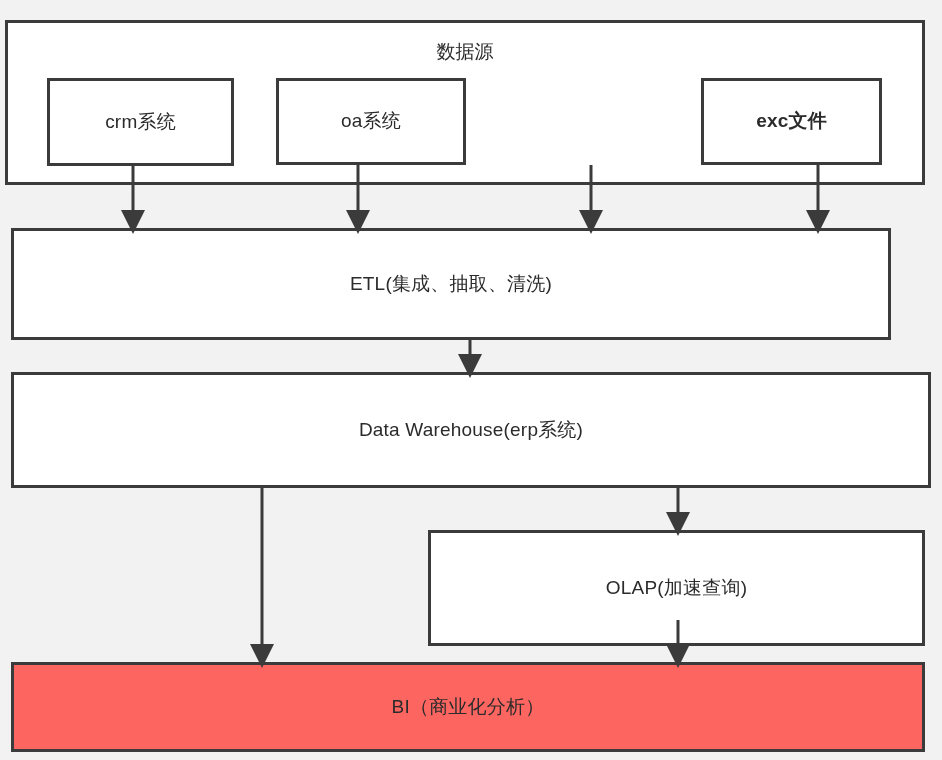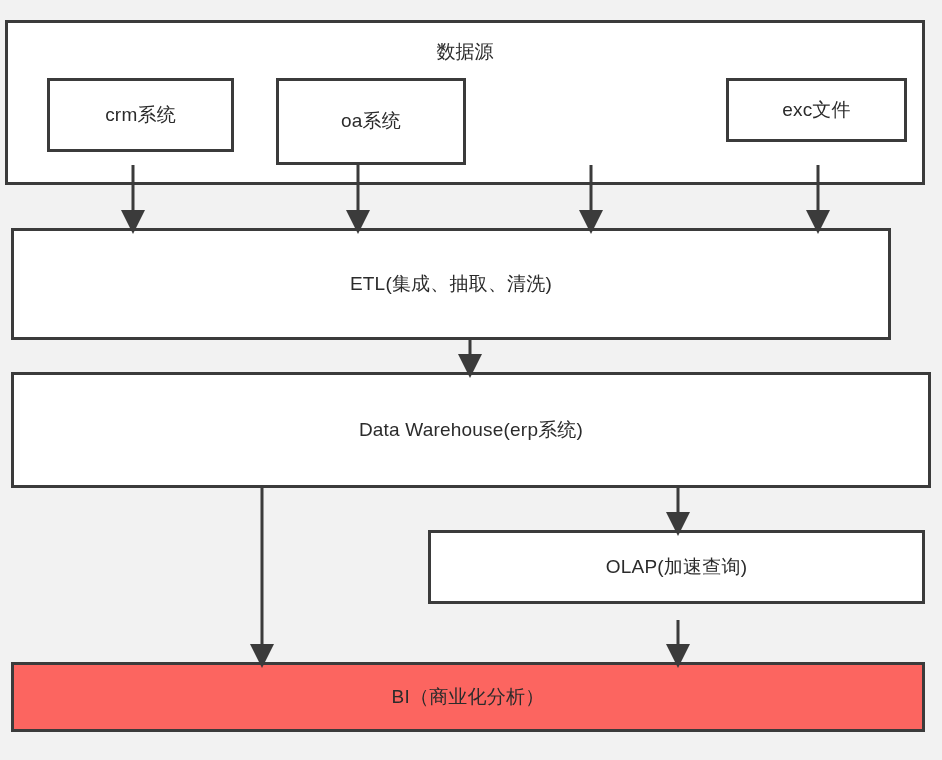--- a/index.html
+++ b/index.html
@@ -62,46 +62,46 @@
 </style>
 </head>
 <body>
 
 <div id="diagram">
 
   <div class="node" id="datasource-group" style="left:5px; top:20px; width:920px; height:165px;">
     <div class="group-title">数据源</div>
   </div>
 
-  <div class="node" style="left:47px; top:78px; width:187px; height:74px;">
+  <div class="node" style="left:47px; top:78px; width:187px; height:88px;">
     <span class="label">crm系统</span>
   </div>
 
   <div class="node" style="left:276px; top:78px; width:190px; height:87px;">
     <span class="label">oa系统</span>
   </div>
 
 
-  <div class="node" style="left:726px; top:78px; width:181px; height:64px;">
+  <div class="node" style="left:701px; top:78px; width:181px; height:87px;font-weight:bold;">
     <span class="label">exc文件</span>
   </div>
 
   <div class="node" style="left:11px; top:228px; width:880px; height:112px;">
     <span class="label">ETL(集成、抽取、清洗)</span>
   </div>
 
   <div class="node" style="left:11px; top:372px; width:920px; height:116px;">
     <span class="label">Data Warehouse(erp系统)</span>
   </div>
 
-  <div class="node" style="left:428px; top:530px; width:497px; height:74px;">
+  <div class="node" style="left:428px; top:530px; width:497px; height:116px;">
     <span class="label">OLAP(加速查询)</span>
   </div>
 
-  <div class="node" id="bi-node" style="left:11px; top:662px; width:914px; height:70px;">
+  <div class="node" id="bi-node" style="left:11px; top:662px; width:914px; height:90px;">
     <span class="label">BI（商业化分析）</span>
   </div>
 
   <svg class="edges" viewBox="0 0 942 760" xmlns="http://www.w3.org/2000/svg">
     <defs>
       <marker id="arrow" markerWidth="10" markerHeight="10" refX="5" refY="5" orient="auto" markerUnits="strokeWidth">
         <path d="M1,1 L9,5 L1,9 z" fill="#3b3b3b"></path>
       </marker>
     </defs>
 

